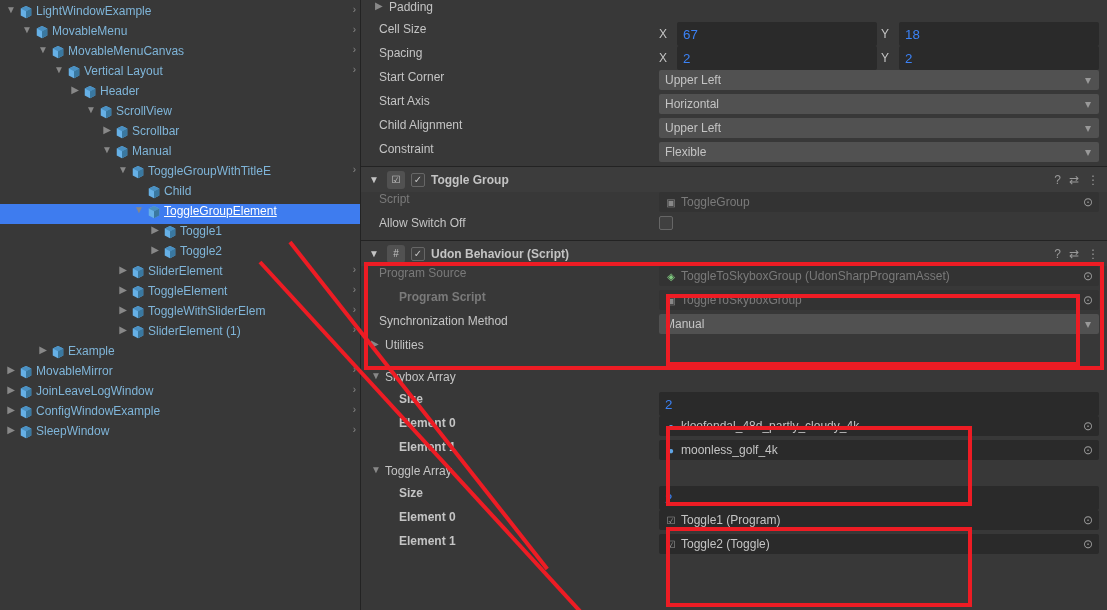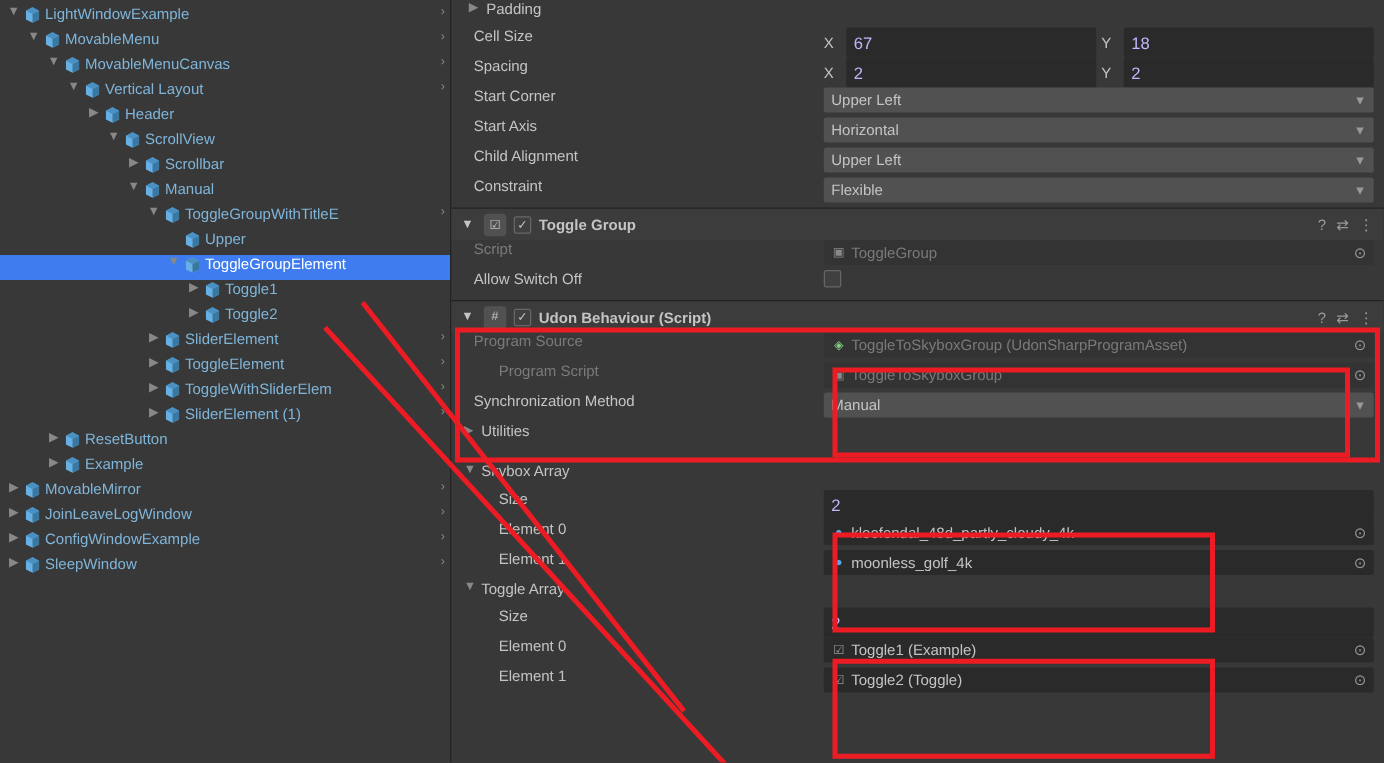--- a/index.html
+++ b/index.html
@@ -10,31 +10,31 @@
   .tree-row { display: flex; align-items: flex-start; height: 20px; padding-right: 4px; cursor: pointer; }
   .tree-row.selected { background: #3e7cef; color: #fff; }
   .indent { display: inline-block; }
   .foldout { width: 14px; text-align: center; color: #888; font-size: 10px; display: inline-block; }
   .foldout.open::before { content: "▼"; }
   .foldout.closed::before { content: "▶"; }
   .foldout.none { visibility: hidden; }
   .cube-icon { width: 16px; height: 16px; margin-right: 2px; display: inline-flex; align-items: center; justify-content: center; }
   .cube-icon svg { width: 14px; height: 14px; }
   .obj-label { color: #7fb5d9; white-space: nowrap; }
-  .tree-row.selected .obj-label { color: #fff; }
+  .tree-row.selected .obj-label { color: #fff; text-decoration: underline; }
   .chev-right { color: #888; margin-left: auto; font-size: 10px; }
 
   
   .inspector { flex: 1; background: #383838; border-left: 1px solid #232323; overflow: hidden; }
   .prop-row { display: flex; align-items: flex-start; height: 24px; padding: 0 8px; }
   .prop-label { width: 290px; color: #c4c4c4; padding-left: 10px; }
-  .prop-label.sub { padding-left: 30px; }
+  .prop-label.sub { padding-left: 30px; font-weight: bold; }
   .prop-value { flex: 1; display: flex; gap: 4px; align-items: center; }
   .xy-label { color: #c4c4c4; width: 14px; }
-  .field { background: #2a2a2a; border: none; border-radius: 2px; color: #c4b5fd; padding: 2px 6px; height: 24px; flex: 1; }
+  .field { background: #2a2a2a; border: none; border-radius: 2px; color: #3b82f6; padding: 2px 6px; height: 24px; flex: 1; }
   .dropdown { background: #515151; border-radius: 2px; color: #c4c4c4; padding: 2px 8px 2px 6px; height: 20px; flex: 1; display: flex; align-items: center; position: relative; }
   .dropdown::after { content: "▾"; position: absolute; right: 8px; color: #999; }
   .obj-field { background: #2a2a2a; border-radius: 2px; color: #c4c4c4; padding: 2px 6px; height: 20px; flex: 1; display: flex; align-items: center; position: relative; gap: 4px; }
   .obj-field::after { content: "⊙"; position: absolute; right: 6px; color: #999; }
   .tiny-icon { width: 12px; height: 12px; display: inline-flex; align-items: center; justify-content: center; font-size: 10px; }
   .tiny-icon.blue { color: #5fa5e6; }
   .tiny-icon.green { color: #7fc97f; }
   .tiny-icon.script { color: #888; }
   .tiny-icon.toggle { color: #999; }
 
@@ -181,21 +181,21 @@
     <div class="tree-row">
       <span class="indent" style="width: 132px;"></span>
       <span class="foldout none"></span>
       <span class="cube-icon">
         <svg viewBox="0 0 16 16">
           <path fill="#66b0e6" d="M8 1l6 3v8l-6 3-6-3V4z"></path>
           <path fill="#4a90c2" d="M8 1l6 3-6 3-6-3z"></path>
           <path fill="#3a78a0" d="M8 7l6-3v8l-6 3z"></path>
         </svg>
       </span>
-      <span class="obj-label">Upper</span>
+      <span class="obj-label">Child</span>
     </div>
     <div class="tree-row selected">
       <span class="indent" style="width: 132px;"></span>
       <span class="foldout open"></span>
       <span class="cube-icon">
         <svg viewBox="0 0 16 16">
           <path fill="#66b0e6" d="M8 1l6 3v8l-6 3-6-3V4z"></path>
           <path fill="#4a90c2" d="M8 1l6 3-6 3-6-3z"></path>
           <path fill="#3a78a0" d="M8 7l6-3v8l-6 3z"></path>
         </svg>
@@ -270,32 +270,20 @@
       <span class="foldout closed"></span>
       <span class="cube-icon">
         <svg viewBox="0 0 16 16">
           <path fill="#66b0e6" d="M8 1l6 3v8l-6 3-6-3V4z"></path>
           <path fill="#4a90c2" d="M8 1l6 3-6 3-6-3z"></path>
           <path fill="#3a78a0" d="M8 7l6-3v8l-6 3z"></path>
         </svg>
       </span>
       <span class="obj-label">SliderElement (1)</span>
       <span class="chev-right">›</span>
-    </div>
-    <div class="tree-row">
-      <span class="indent" style="width: 36px;"></span>
-      <span class="foldout closed"></span>
-      <span class="cube-icon">
-        <svg viewBox="0 0 16 16">
-          <path fill="#66b0e6" d="M8 1l6 3v8l-6 3-6-3V4z"></path>
-          <path fill="#4a90c2" d="M8 1l6 3-6 3-6-3z"></path>
-          <path fill="#3a78a0" d="M8 7l6-3v8l-6 3z"></path>
-        </svg>
-      </span>
-      <span class="obj-label">ResetButton</span>
     </div>
     <div class="tree-row">
       <span class="indent" style="width: 36px;"></span>
       <span class="foldout closed"></span>
       <span class="cube-icon">
         <svg viewBox="0 0 16 16">
           <path fill="#66b0e6" d="M8 1l6 3v8l-6 3-6-3V4z"></path>
           <path fill="#4a90c2" d="M8 1l6 3-6 3-6-3z"></path>
           <path fill="#3a78a0" d="M8 7l6-3v8l-6 3z"></path>
         </svg>
@@ -509,21 +497,21 @@
     <div class="prop-label sub">Size</div>
     <div class="prop-value">
         <input class="field" value="2" style="">
       </div>
   </div>
   <div class="prop-row">
     <div class="prop-label sub">Element 0</div>
     <div class="prop-value">
         <div class="obj-field">
           <span class="tiny-icon toggle">☑</span>
-          <span>Toggle1 (Example)</span>
+          <span>Toggle1 (Program)</span>
         </div>
       </div>
   </div>
   <div class="prop-row">
     <div class="prop-label sub">Element 1</div>
     <div class="prop-value">
         <div class="obj-field">
           <span class="tiny-icon toggle">☑</span>
           <span>Toggle2 (Toggle)</span>
         </div>

